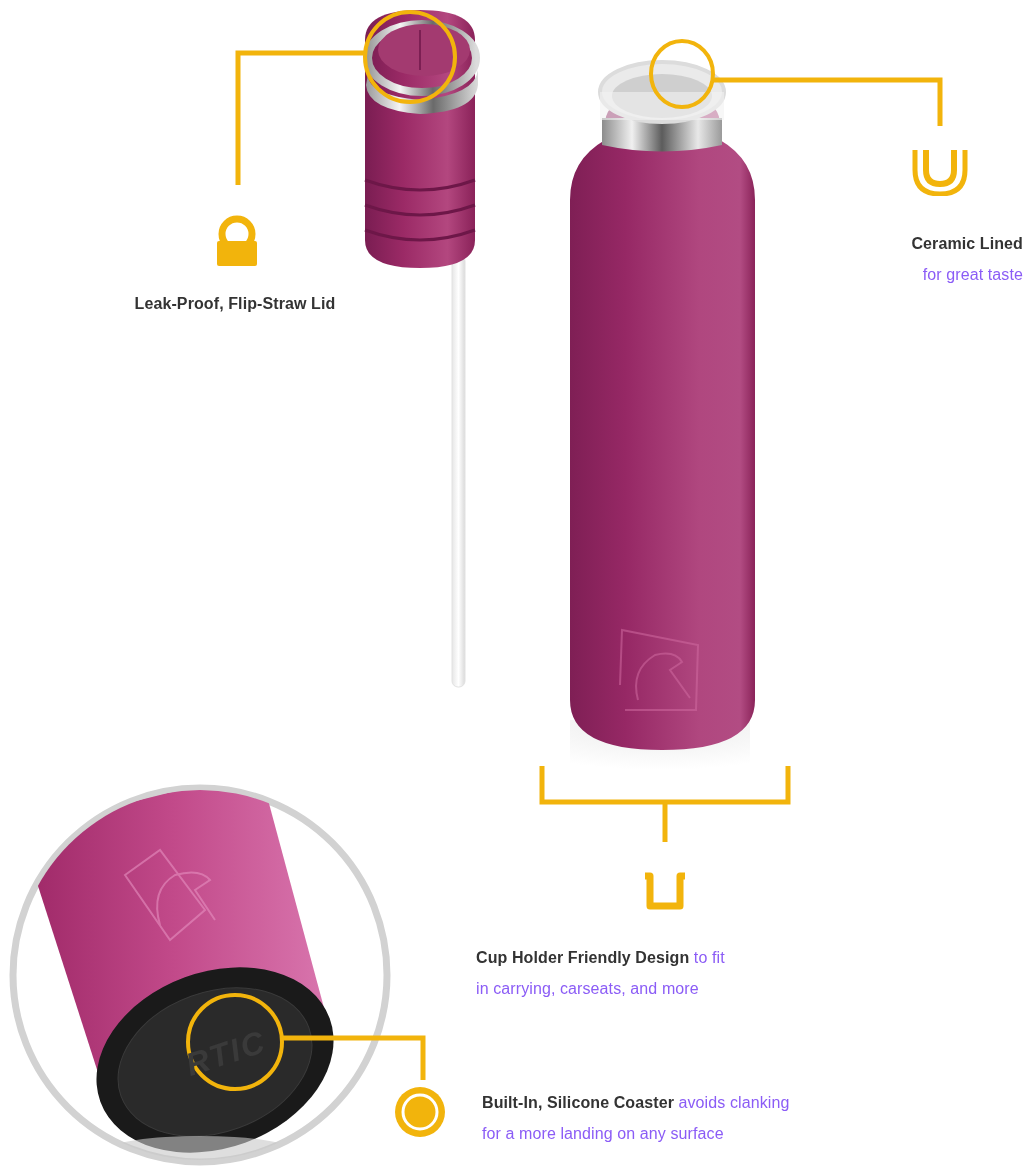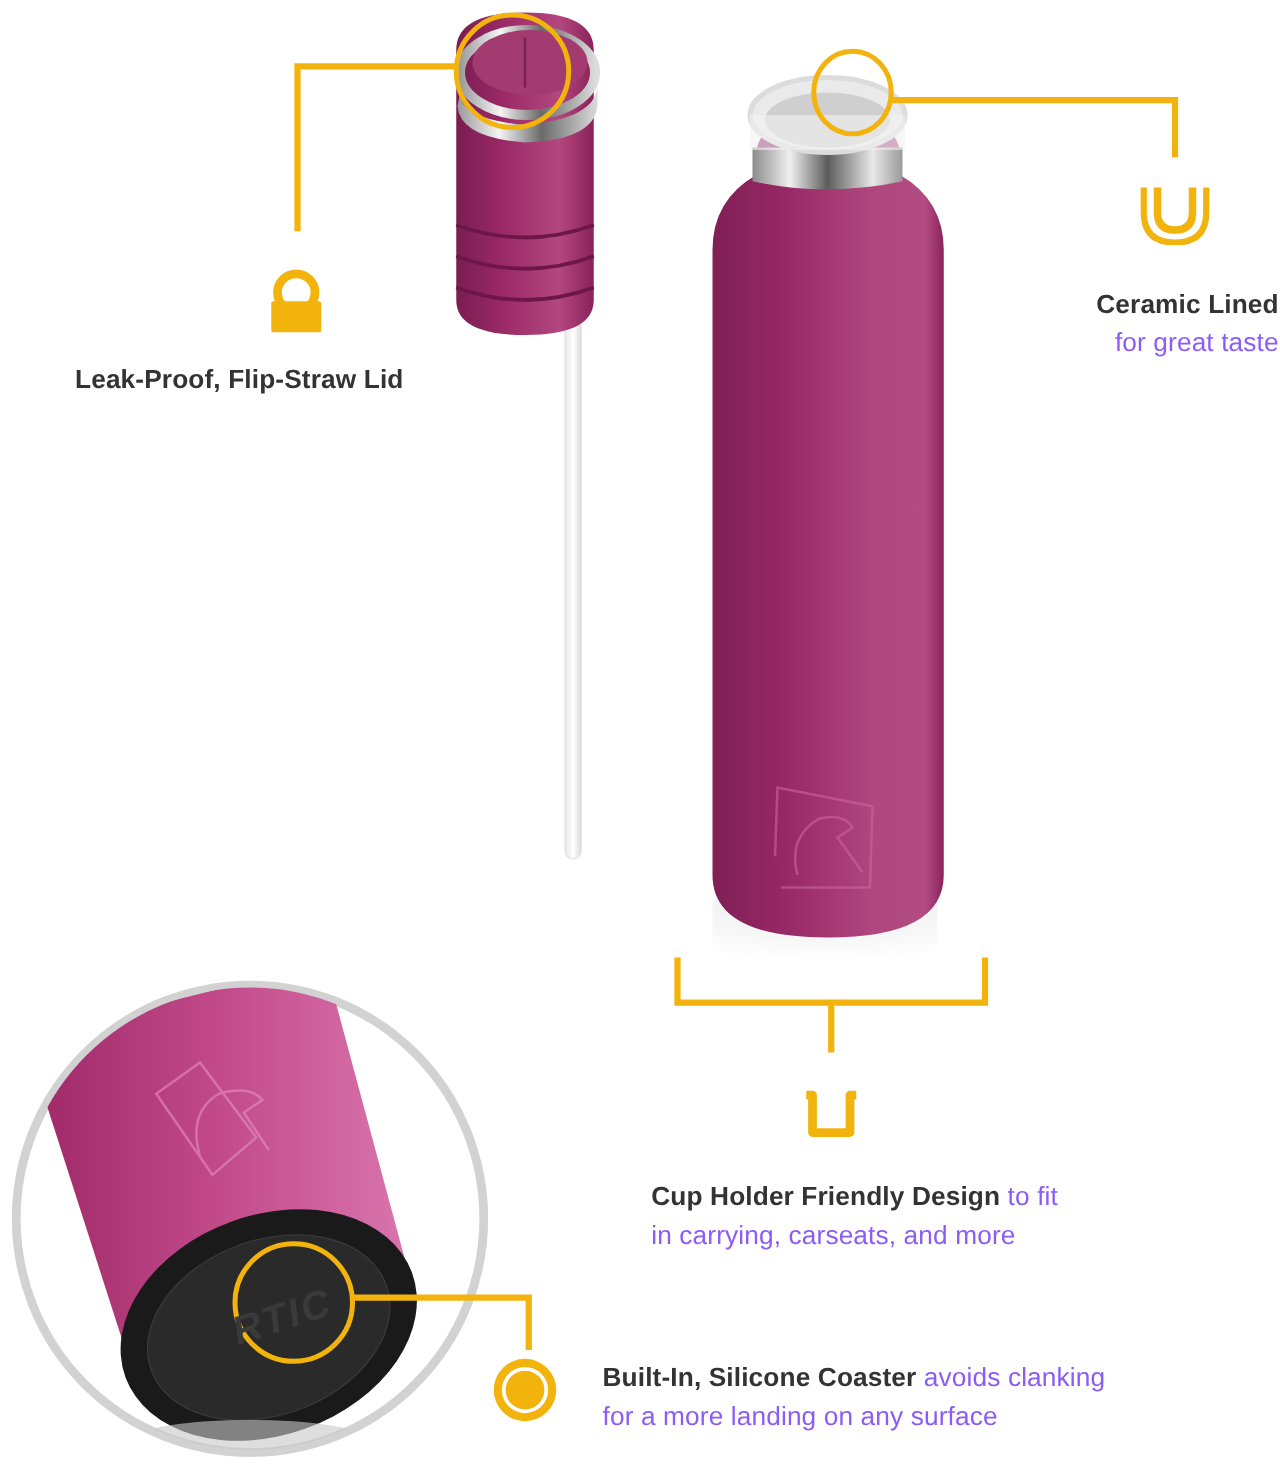--- a/index.html
+++ b/index.html
@@ -1,22 +1,22 @@
 <!DOCTYPE html>
 <html><head>
 <meta charset="utf-8">
 <style>
   html, body { margin: 0; padding: 0; background: #ffffff; }
   body { width: 1024px; height: 1171px; position: relative; overflow: hidden;
          font-family: "Liberation Sans", "DejaVu Sans", sans-serif; color: #3f3f3f; }
   .abs { position: absolute; }
-  .caption { position: absolute; font-size: 21px; line-height: 31px; color: #3b3b3b; letter-spacing: 0.1px; }
+  .caption { position: absolute; font-size: 16px; line-height: 31px; color: #3b3b3b; letter-spacing: 0.1px; }
   .caption b { font-weight: 700; color: #333333; }
   .caption .light { font-weight: 400; color: #8b5cf6; }
-  .center { text-align: left; }
+  .center { text-align: center; }
   .right { text-align: right; }
   svg { display: block; }
 </style>
 </head>
 <body>
 
 <div class="abs" style="left:340px; top:0; width:140px; height:700px;">
   <svg width="140" height="700" viewBox="0 0 140 700">
     <defs>
       <linearGradient id="lidGrad" x1="0" x2="1" y1="0" y2="0">
@@ -137,21 +137,21 @@
     <line x1="127" y1="38" x2="127" y2="78" stroke="#F2B40C" stroke-width="5"></line>
   </svg>
 </div>
 
 <div class="abs" style="left:641px; top:872px; width:48px; height:40px;">
   <svg width="48" height="40" viewBox="0 0 48 40">
     <path d="M4 4 L9 4 L9 34 L39 34 L39 4 L44 4" fill="none" stroke="#F2B40C" stroke-width="7" stroke-linejoin="round"></path>
   </svg>
 </div>
 
-<div class="caption" style="left:476px; top:942px; width:440px;margin-left:45px;">
+<div class="caption" style="left:476px; top:942px; width:440px;">
   <div><b>Cup Holder Friendly Design</b><span class="light"> to fit</span></div>
   <div class="light">in carrying, carseats, and more</div>
 </div>
 
 <div class="abs" style="left:0; top:780px; width:440px; height:391px;">
   <svg width="440" height="391" viewBox="0 0 440 391">
     <defs>
       <linearGradient id="baseGrad" x1="0" x2="1" y1="0" y2="0">
         <stop offset="0" stop-color="#9d2766"></stop>
         <stop offset="0.5" stop-color="#c24a8a"></stop>

